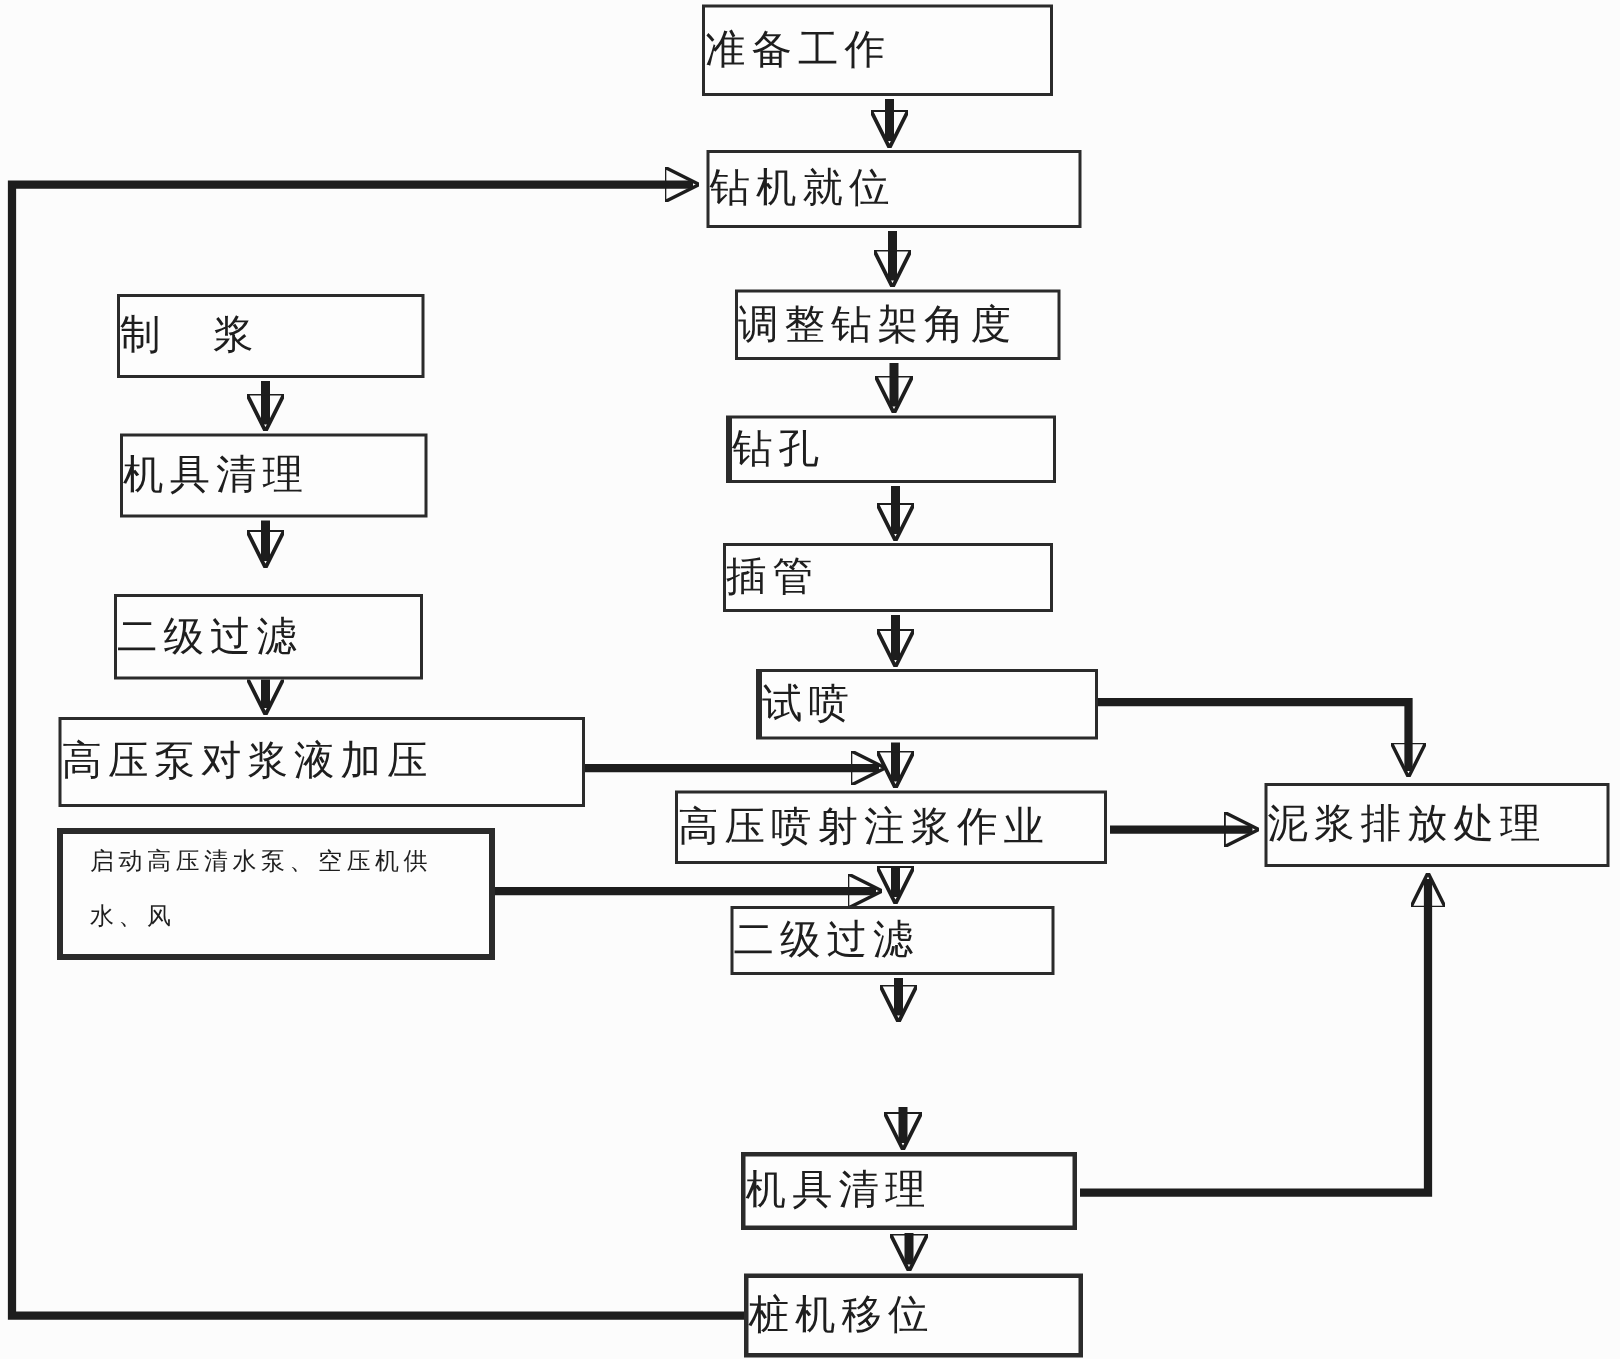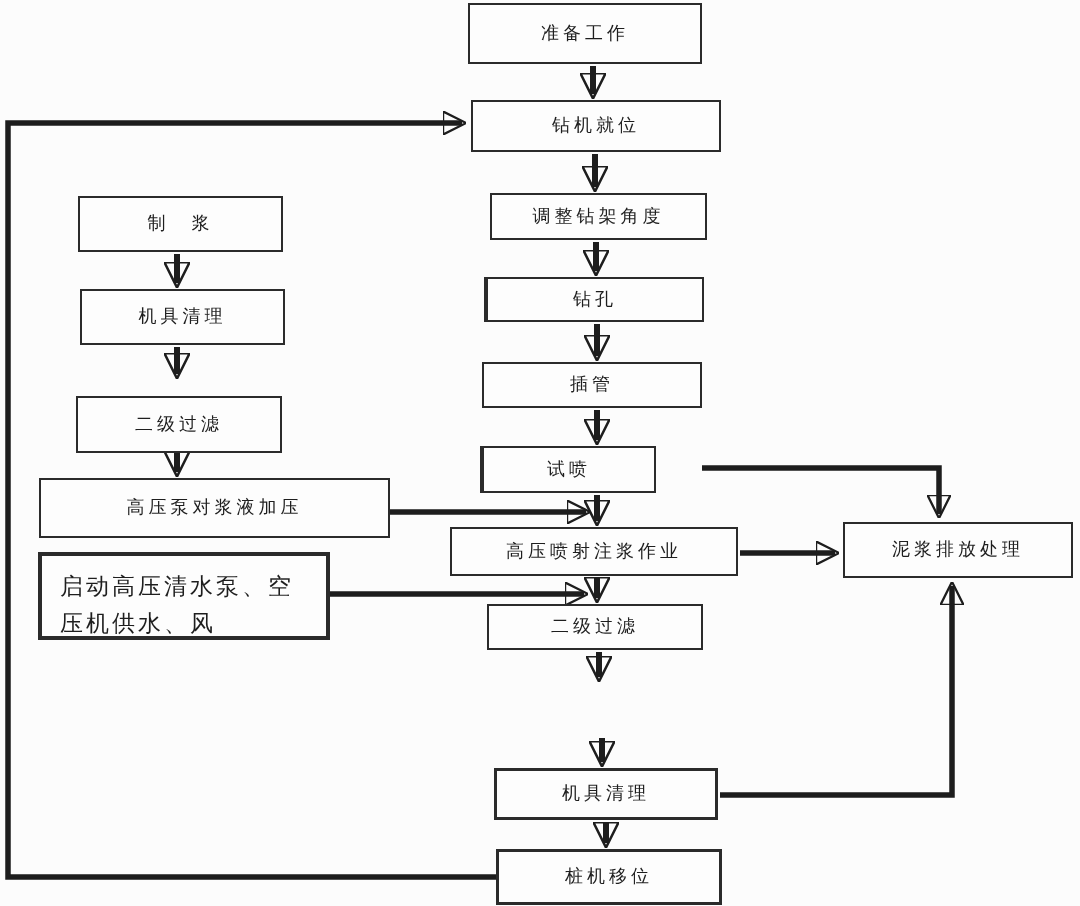--- a/index.html
+++ b/index.html
@@ -29,36 +29,35 @@
   }
   .flow-line   { stroke-width: 6px; }
   .route-line  { stroke-width: 5.5px; }
   .node {
     position: absolute;
     box-sizing: border-box;
     border: 2.5px solid #2b2b2b;
     background: #fdfdfd;
     display: flex;
     align-items: center;
-    justify-content: center;
     color: #1e1e1e;
-    font-size: 18px;
+    font-size: 27px;
     letter-spacing: 4px;
     white-space: nowrap;
     line-height: 1.1;
   }
   .node.node-wide-text {
     justify-content: flex-start;
-    align-items: flex-start;
+    align-items: flex-end;
     text-align: left;
     white-space: normal;
-    font-size: 23px;
+    font-size: 16px;
     line-height: 37px;
     letter-spacing: 3px;
-    padding: 12px 10px 6px 18px;
+    padding: 22px 10px 6px 18px;
     border-width: 4px;
   }
   .node.node-thin-border { border-width: 2px; }
   .node-label { display: inline-block; }
 </style>
 </head>
 <body>
 
 <div id="canvas">
 
@@ -100,21 +99,21 @@
   </div>
   <div class="node" style="left:490px;top:193px;width:217px;height:47px">
     <span class="node-label">调整钻架角度</span>
   </div>
   <div class="node" style="left:484px;top:277px;width:220px;height:45px;border-left-width:4px">
     <span class="node-label">钻孔</span>
   </div>
   <div class="node" style="left:482px;top:362px;width:220px;height:46px">
     <span class="node-label">插管</span>
   </div>
-  <div class="node" style="left:480px;top:446px;width:176px;height:47px;border-left-width:4px">
+  <div class="node" style="left:504px;top:446px;width:228px;height:47px;border-left-width:4px">
     <span class="node-label">试喷</span>
   </div>
   <div class="node" style="left:450px;top:527px;width:288px;height:49px">
     <span class="node-label">高压喷射注浆作业</span>
   </div>
   <div class="node" style="left:487px;top:604px;width:216px;height:46px">
     <span class="node-label">二级过滤</span>
   </div>
   <div class="node" style="left:494px;top:768px;width:224px;height:52px;border-width:3px">
     <span class="node-label">机具清理</span>

